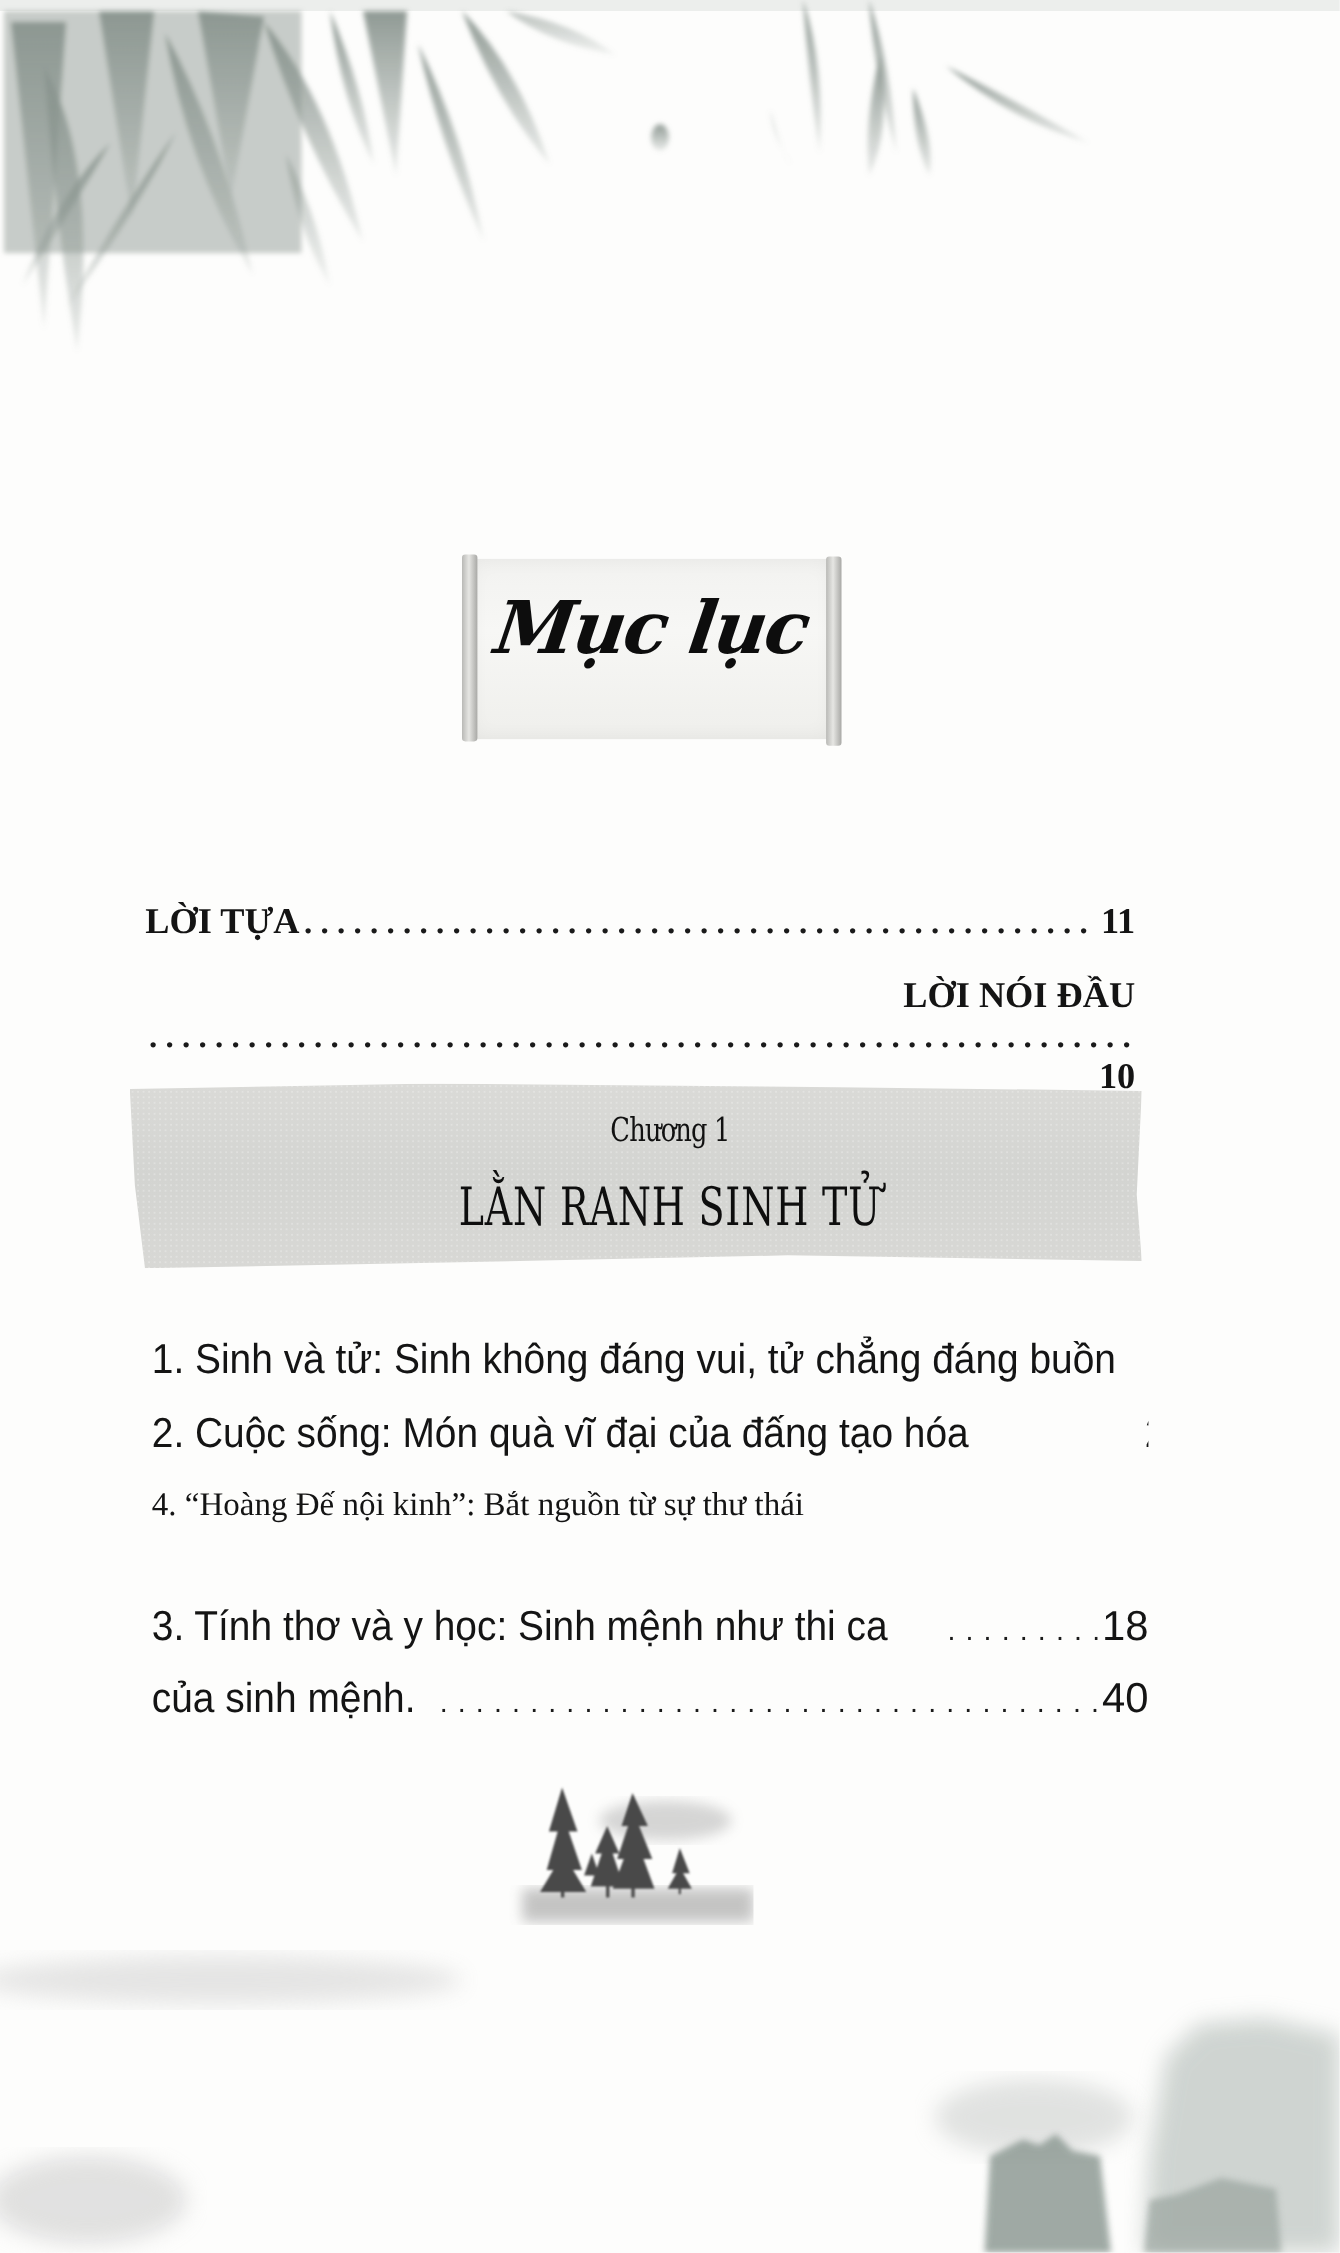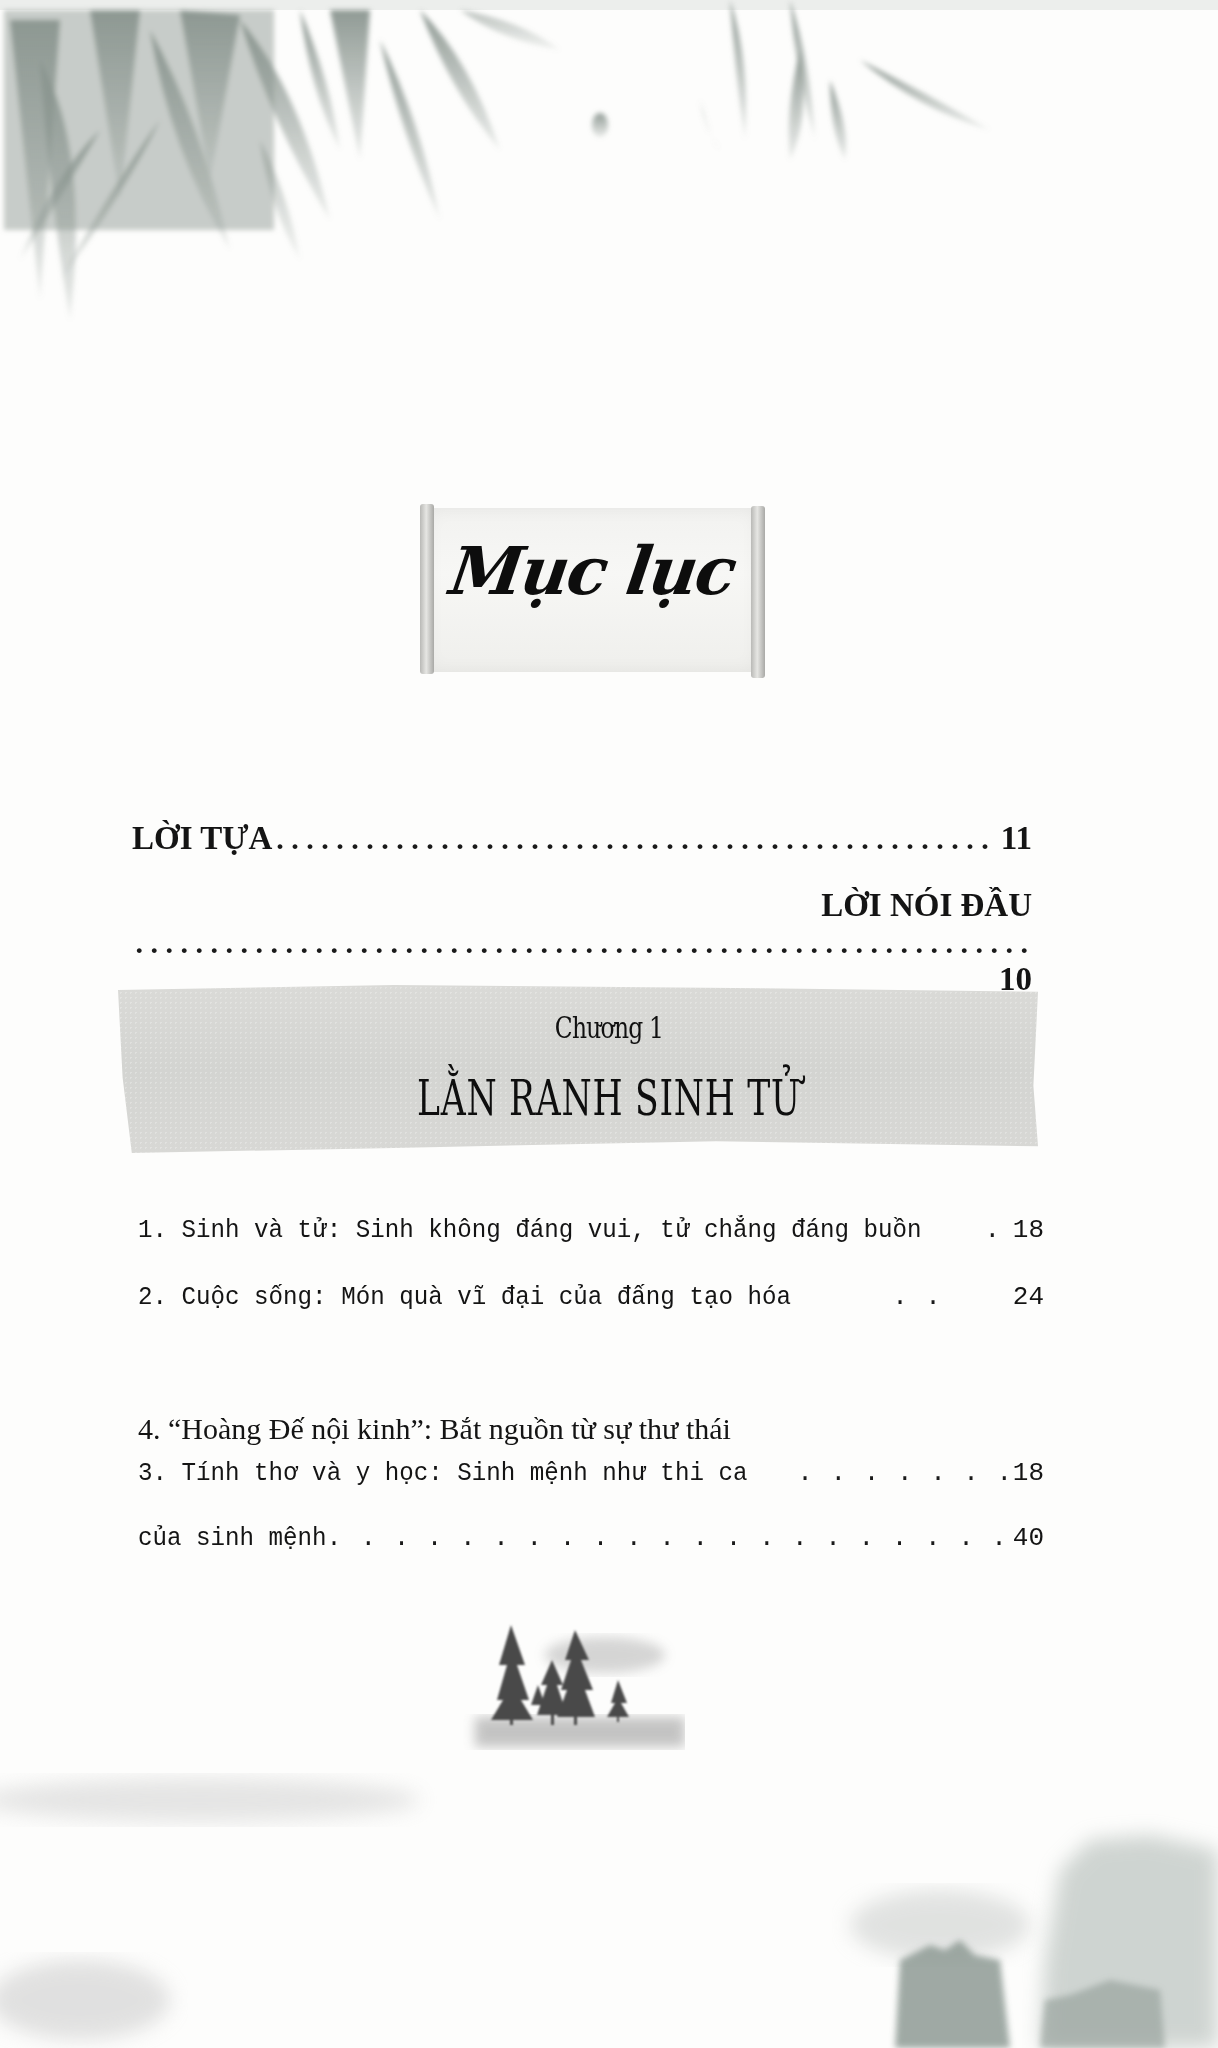--- a/index.html
+++ b/index.html
@@ -50,22 +50,22 @@
     .toc-row .dots::before {
       content: ". . . . . . . . . . . . . . . . . . . . . . . . . . . . . . . . . . . . . . . . . . . . . . . . . . . . . . . . . . . . . . . . . . . . . . . . . . . . . . . . . . . . . . . . . . . . . . . . . . . . .";
       letter-spacing: 0px; font-weight: bold;
     }
     .toc-row .page { flex: 0 0 auto; }
 
     .front { left: 132px; width: 900px; font-family: "Liberation Serif", serif;
       font-size: 33px; font-weight: bold; }
     .front .dots::before { font-size: 30px; }
 
-    .sec { left: 138px; width: 906px; font-family: Liberation Mono, monospace;
-      font-size: 26px; }
+    .sec { left: 138px; width: 906px; font-family: Liberation Sans, sans-serif;
+      font-size: 38px; }
     .sec .label { transform: scaleX(0.93); transform-origin: left bottom; }
     .sec .dots::before { font-weight: normal; font-size: 26px; letter-spacing: 1px; }
     .sec-cont { left: 138px; font-family: "Liberation Serif", serif; font-size: 30px; position: absolute; }
 
     
     .banner {
       position: absolute; left: 118px; top: 985px; width: 920px; height: 168px;
       background: linear-gradient(180deg, #dadad7 0%, #d3d4d1 50%, #d8d8d5 100%);
       clip-path: polygon(0 3%, 30% 0, 70% 2%, 100% 4%, 99.5% 60%, 100% 96%, 65% 93%, 30% 97%, 1.5% 100%, 0.5% 55%);
     }
@@ -158,21 +158,21 @@
 <div class="toc-row sec" style="top:1282px;gap:48px;">
   <span class="label">2. Cuộc sống: Món quà vĩ đại của đấng tạo hóa</span>
   <span class="dots"></span>
   <span class="page">24</span>
 </div>
 <div class="toc-row sec" style="top:1420px;margin-top:38px;">
   <span class="label">3. Tính thơ và y học: Sinh mệnh như thi ca</span>
   <span class="dots"></span>
   <span class="page">18</span>
 </div>
-<div class="sec-cont" style="top:1412px;">4. “Hoàng Đế nội kinh”: Bắt nguồn từ sự thư thái</div>
+<div class="sec-cont" style="top:1351px;">4. “Hoàng Đế nội kinh”: Bắt nguồn từ sự thư thái</div>
 <div class="toc-row sec" style="top:1523px;">
   <span class="label">của sinh mệnh.</span>
   <span class="dots"></span>
   <span class="page">40</span>
 </div>
 
 <svg class="deco trees" viewBox="0 0 230 150">
   <defs>
       <filter id="blur2">
         <feGaussianBlur stdDeviation="1.2"></feGaussianBlur>

